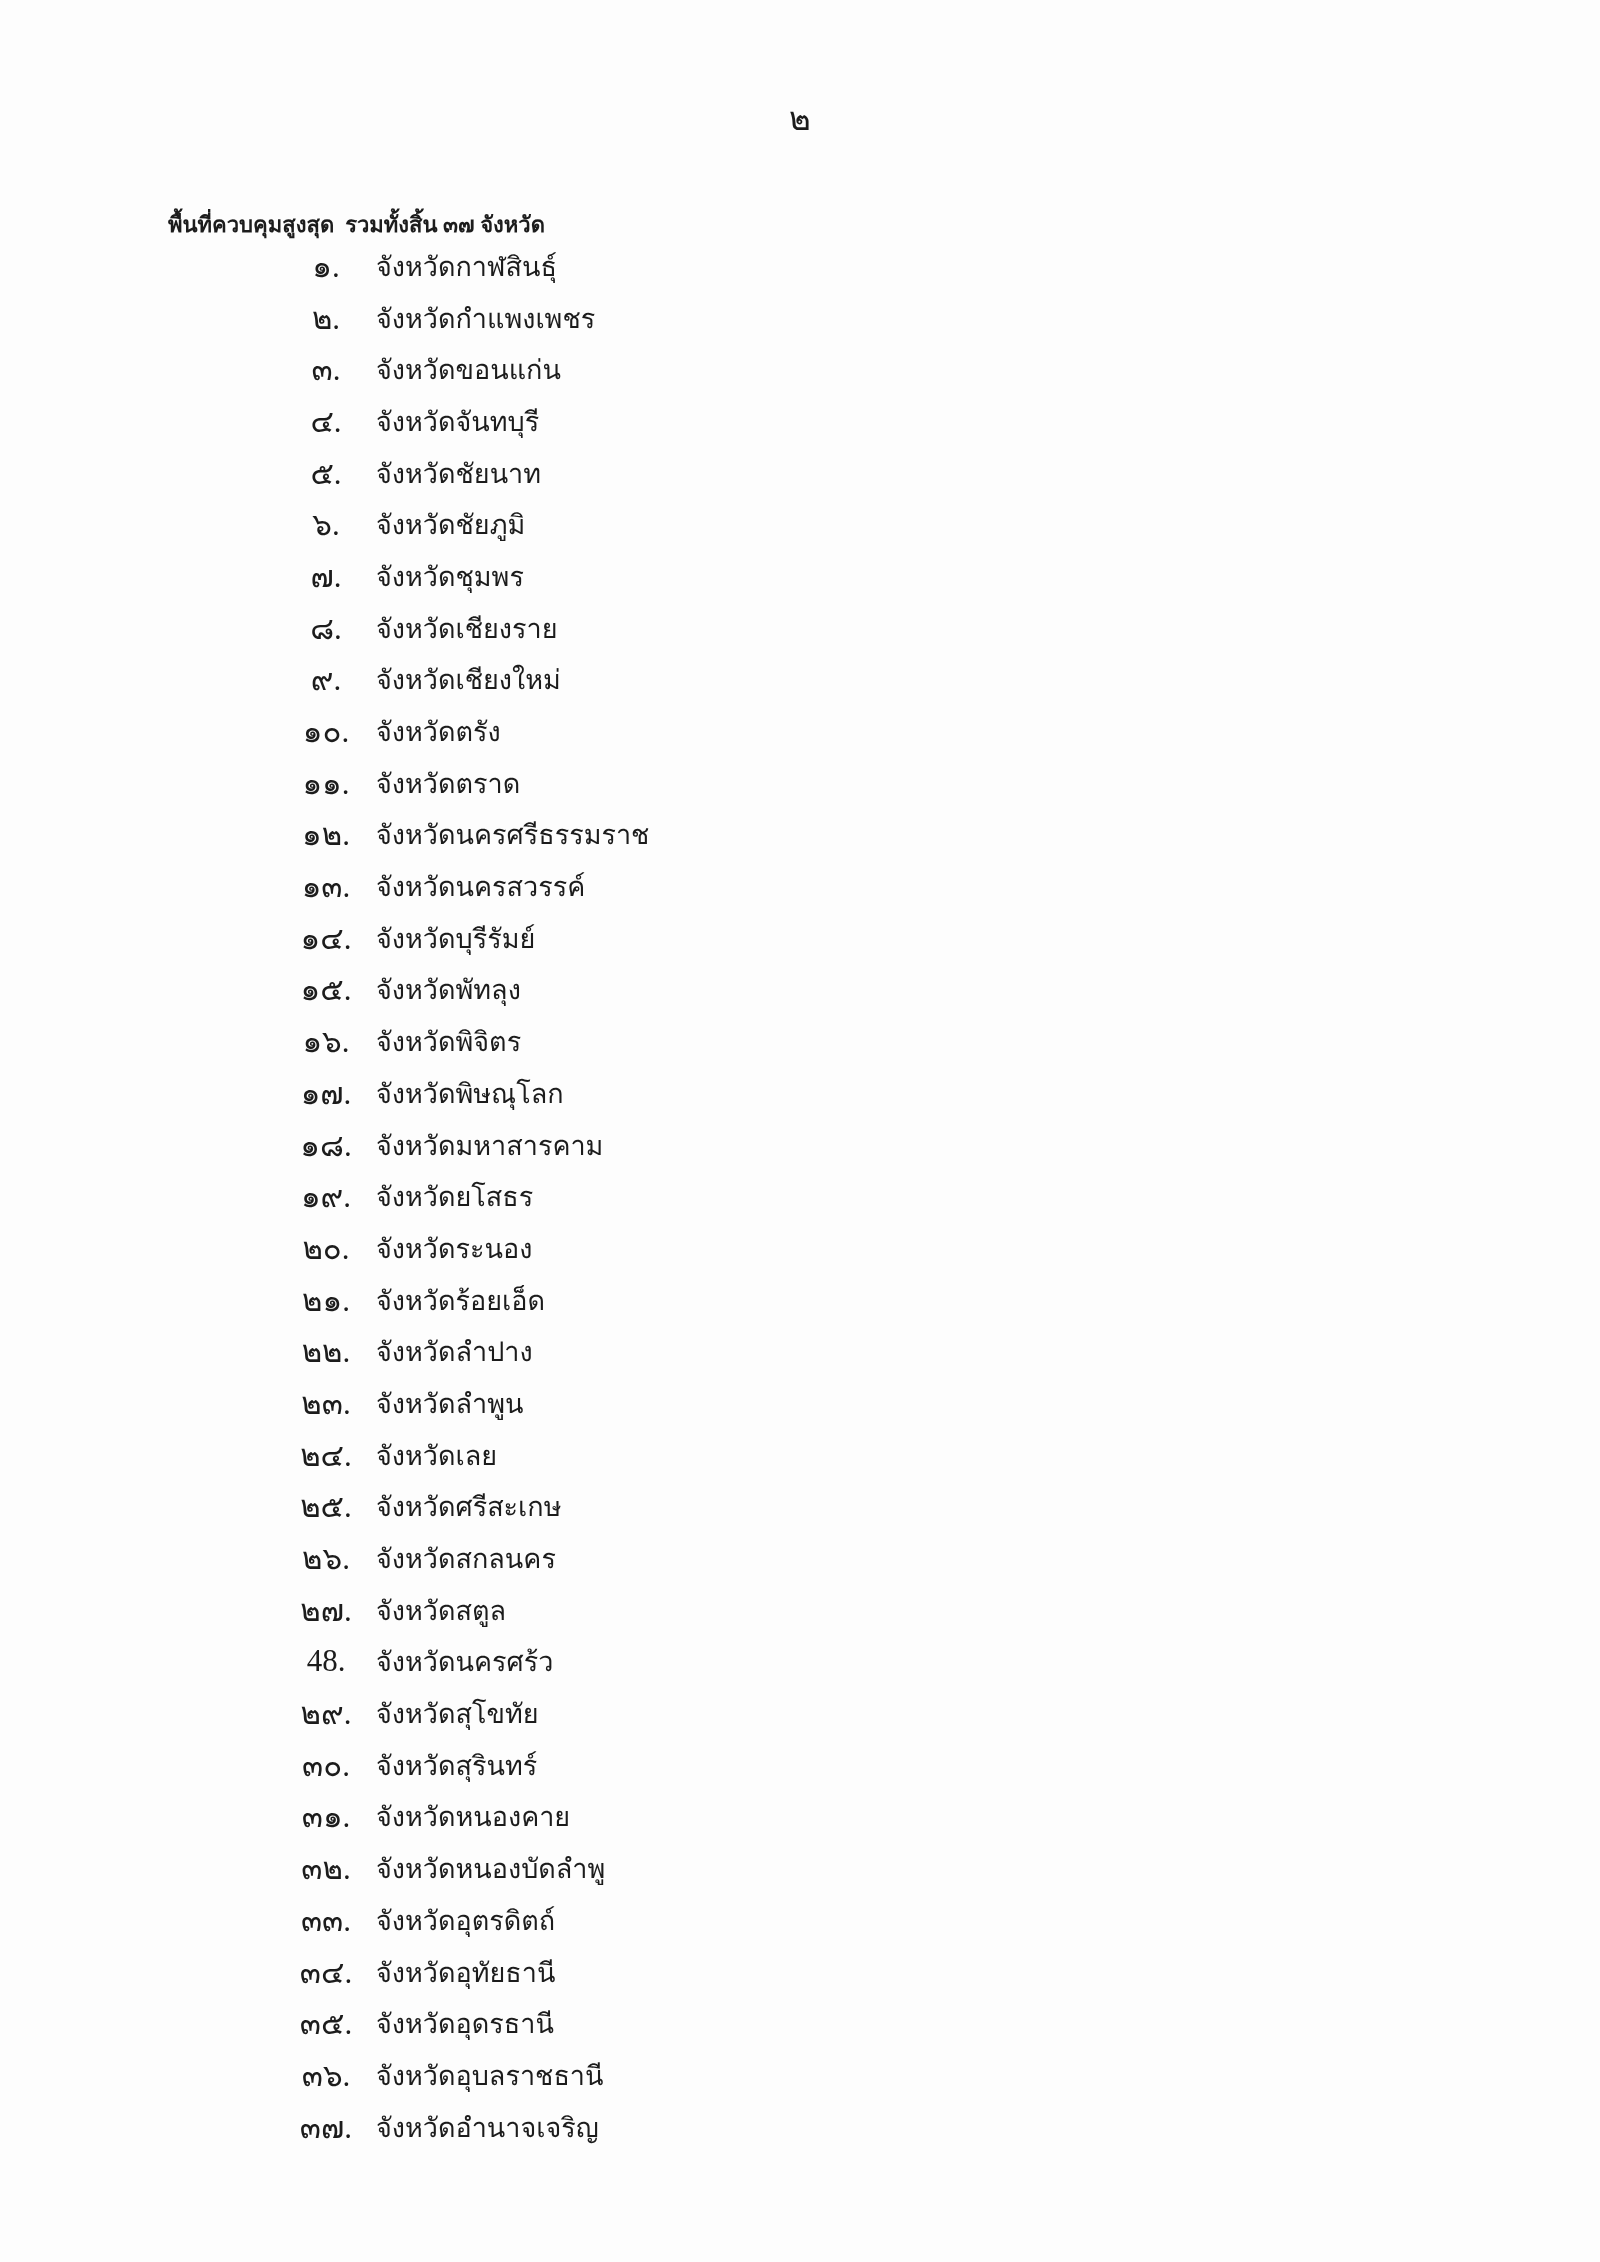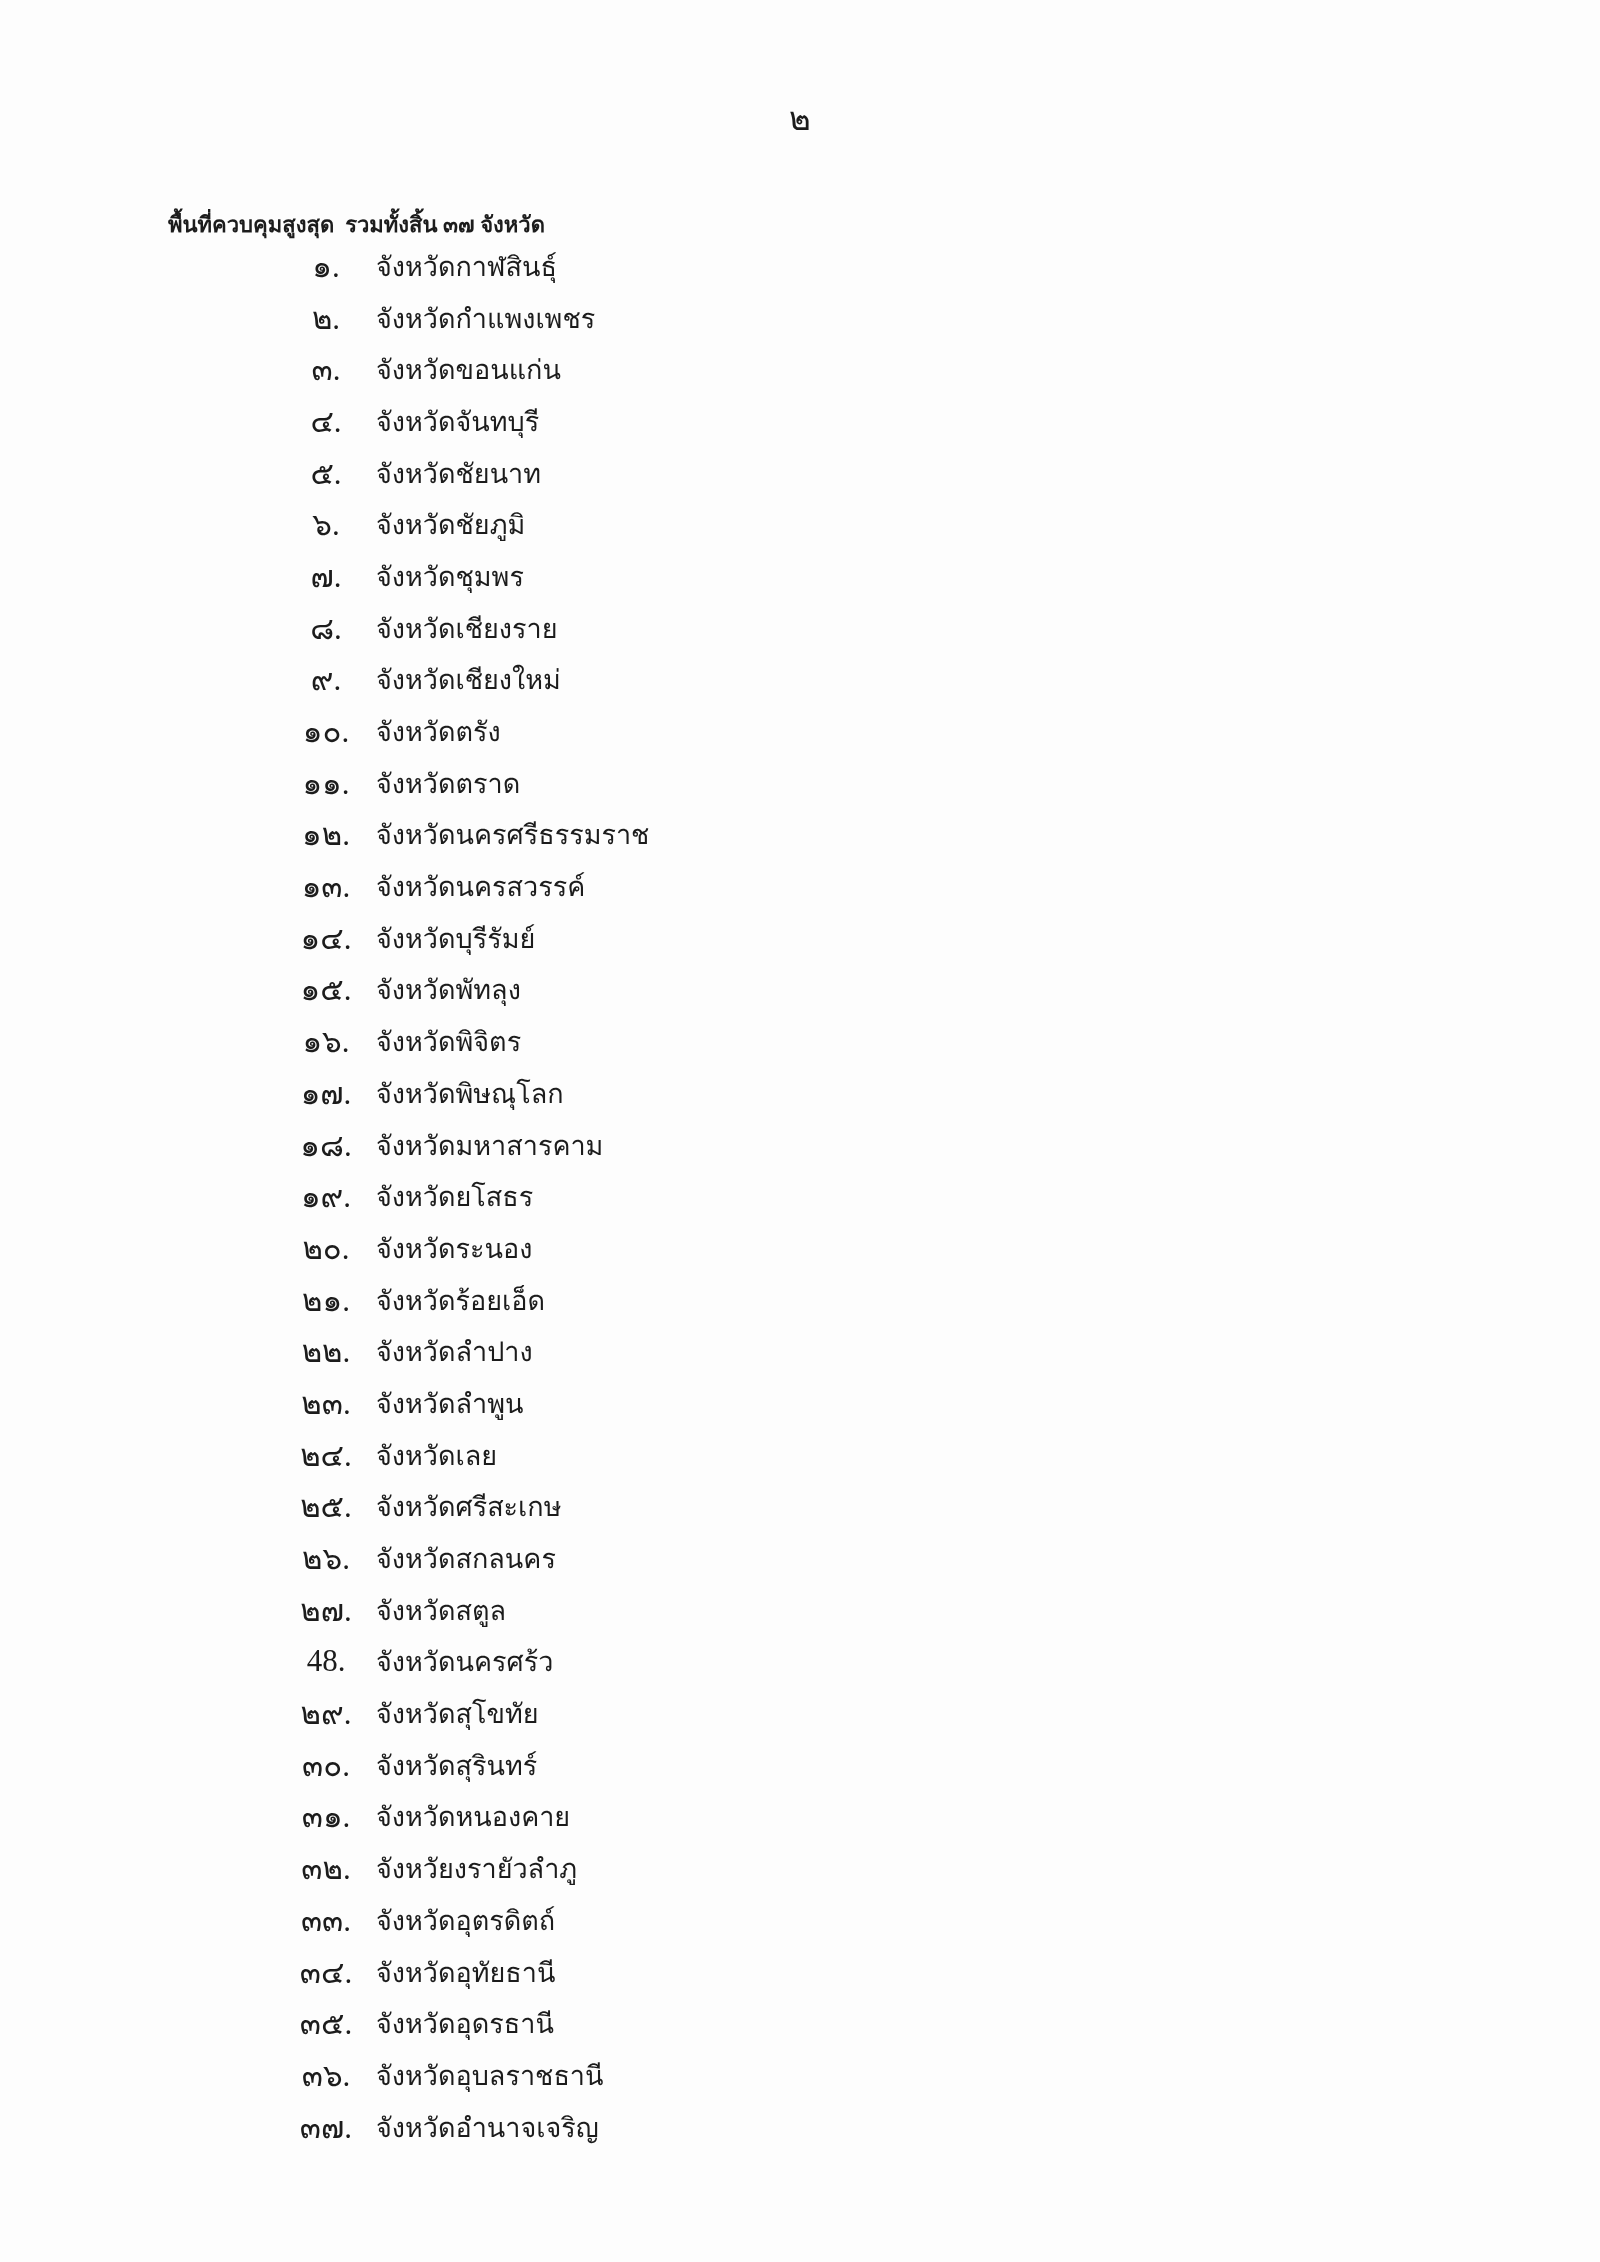--- a/index.html
+++ b/index.html
@@ -191,21 +191,21 @@
       <div class="list-item">
         <span class="item-number">๓๐.</span>
         <span class="item-text">จังหวัดสุรินทร์</span>
       </div>
       <div class="list-item">
         <span class="item-number">๓๑.</span>
         <span class="item-text">จังหวัดหนองคาย</span>
       </div>
       <div class="list-item">
         <span class="item-number">๓๒.</span>
-        <span class="item-text">จังหวัยงรายัวลำภู</span>
+        <span class="item-text">จังหวัดหนองบัดลำพู</span>
       </div>
       <div class="list-item">
         <span class="item-number">๓๓.</span>
         <span class="item-text">จังหวัดอุตรดิตถ์</span>
       </div>
       <div class="list-item">
         <span class="item-number">๓๔.</span>
         <span class="item-text">จังหวัดอุทัยธานี</span>
       </div>
       <div class="list-item">

